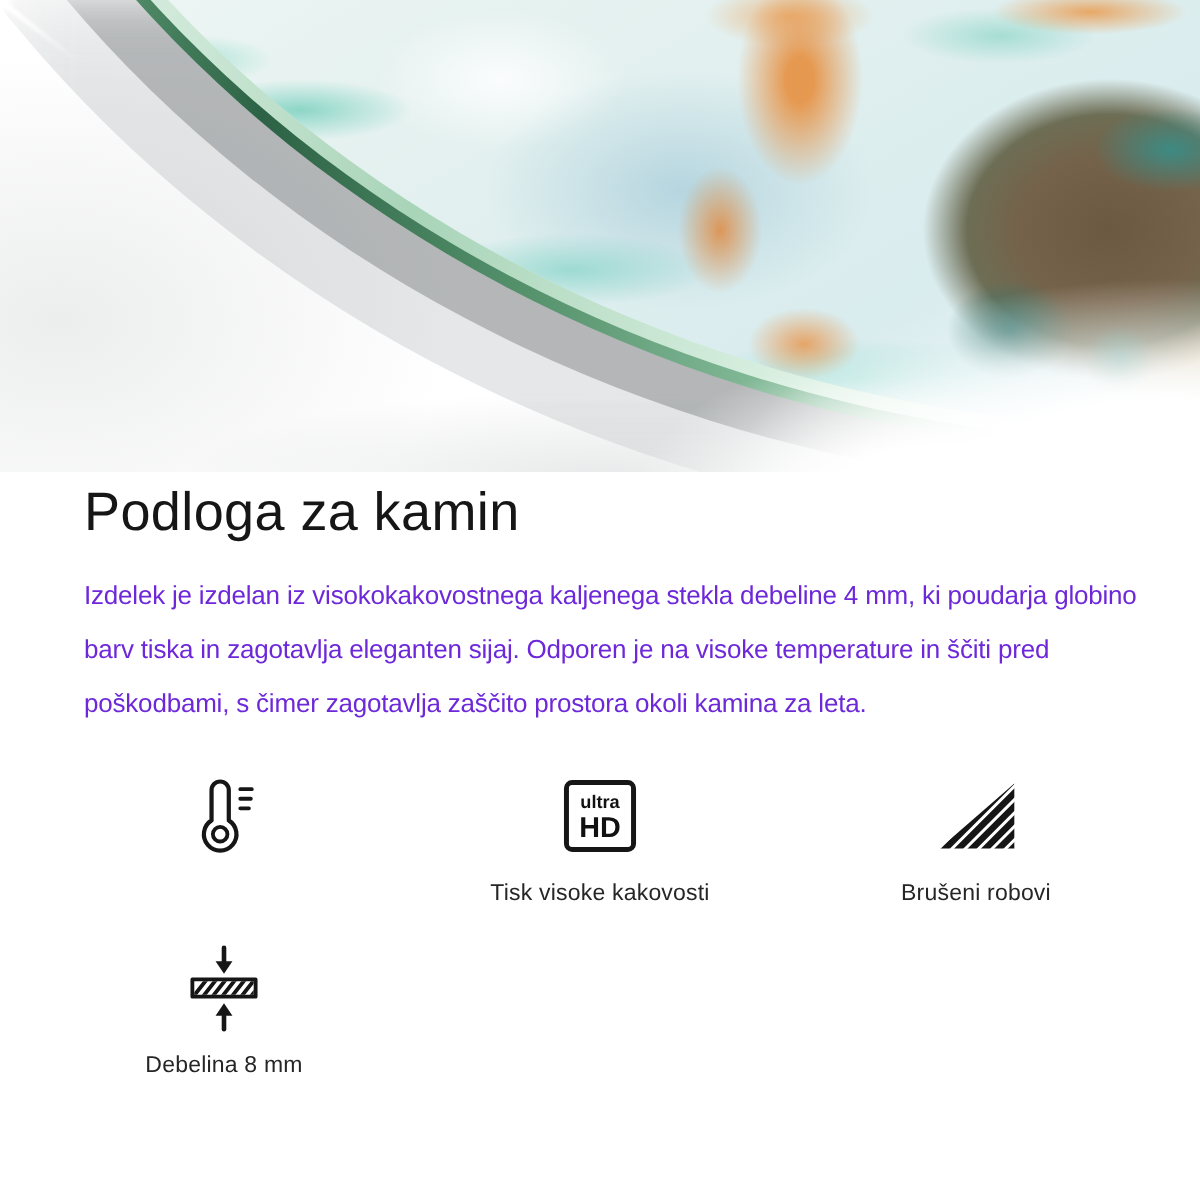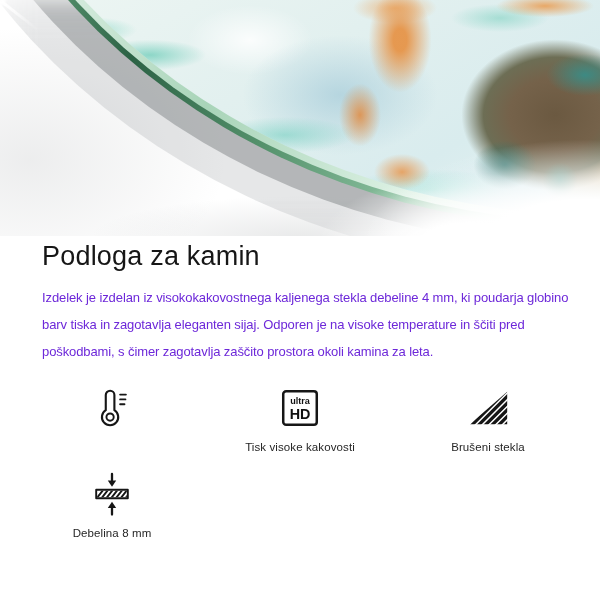--- a/index.html
+++ b/index.html
@@ -168,21 +168,21 @@
           <line x1="-6" y1="48" x2="38" y2="4"></line>
           <line x1="1" y1="48" x2="45" y2="4"></line>
           <line x1="8" y1="48" x2="52" y2="4"></line>
           <line x1="15" y1="48" x2="59" y2="4"></line>
           <line x1="22" y1="48" x2="66" y2="4"></line>
           <line x1="29" y1="48" x2="73" y2="4"></line>
           <line x1="36" y1="48" x2="80" y2="4"></line>
         </g>
       </svg>
     </div>
-    <div class="flabel">Brušeni stekla</div>
+    <div class="flabel">Brušeni robovi</div>
   </div>
 
   <div class="feature">
     <div class="ficon">
       <svg class="icon" width="46" height="46" viewBox="0 0 48 48">
         <line x1="24" y1="3" x2="24" y2="10" stroke-width="2.4"></line>
         <polygon class="fill" points="19.6,10 28.4,10 24,16.5"></polygon>
         <defs>
             <clipPath id="barclip">
               <rect x="8.5" y="20.5" width="31" height="7"></rect>

